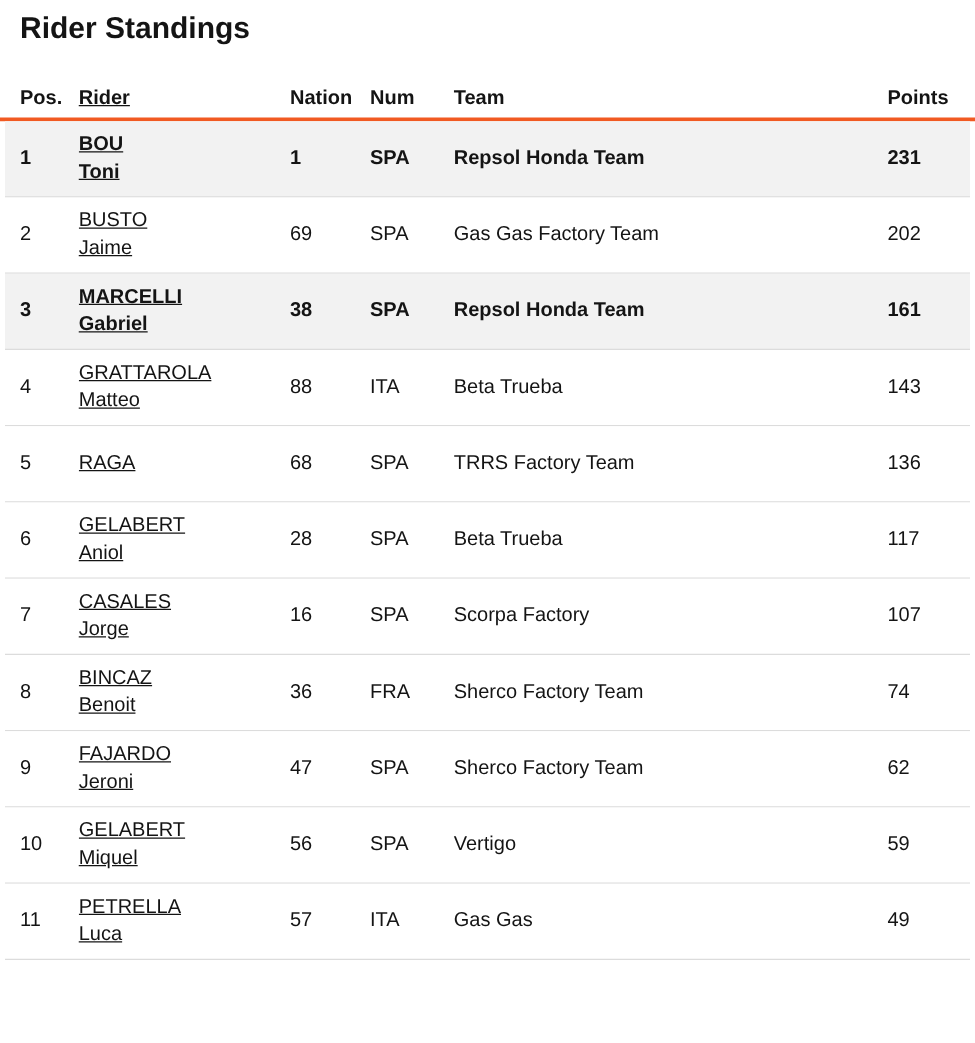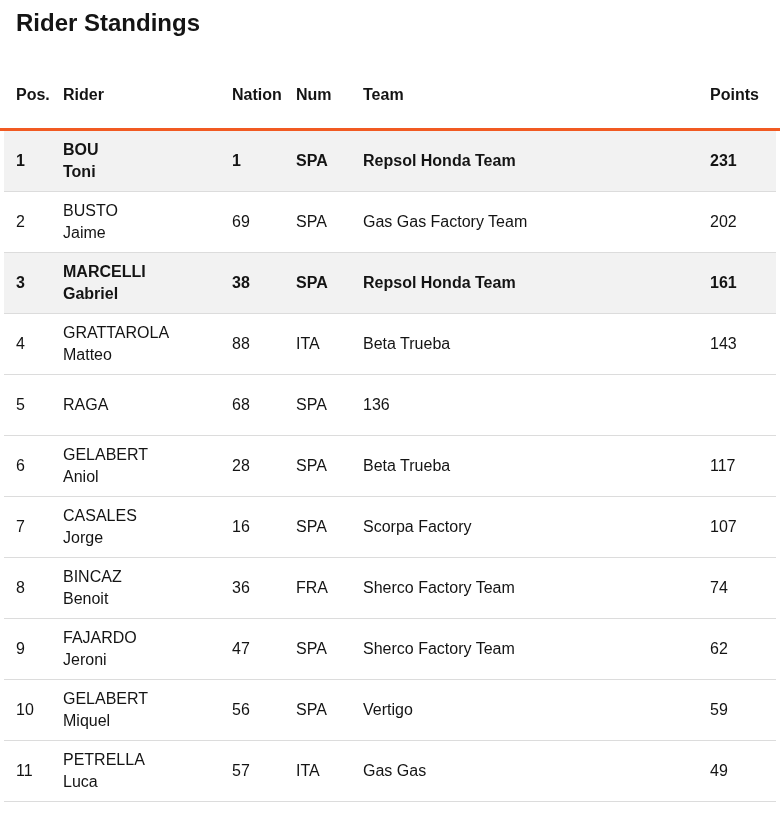--- a/index.html
+++ b/index.html
@@ -6,46 +6,46 @@
   html, body { background: #ffffff; }
   body {
     width: 780px; height: 834px; overflow: hidden;
     font-family: "Liberation Sans", sans-serif;
     color: var(--text, #141414);
     -webkit-font-smoothing: antialiased;
   }
   .page { width: 780px; height: 834px; }
   .page-title {
     font-size: 24px; font-weight: bold; line-height: 28px;
-    margin: 9px 16px 16px 16px; color: var(--text, #141414);
+    margin: 9px 16px 0 16px; color: var(--text, #141414);
   }
   .header-wrap { border-bottom: 3px solid var(--accent, #F15A22); }
   .row {
     display: grid;
     grid-template-columns: 47px 169px 64px 67px 347px 1fr;
     align-items: center;
   }
   .header-row { margin: 0 4px; }
   .header-row .cell {
-    padding-top: 33px; padding-bottom: 24px;
+    padding-top: 33px; padding-bottom: 6px;
     font-size: 16px; font-weight: bold; line-height: 18px;
     white-space: nowrap;
   }
   .cell { padding-left: 12px; font-size: 16px; }
   .tbody { margin: 0 4px; }
   .body-row {
     height: 61px;
     border-bottom: 1px solid var(--separator, #DCDCDC);
     background: #ffffff;
   }
   .body-row.highlighted {
     background: var(--highlight-bg, #F2F2F2);
     font-weight: bold;
   }
-  .col-rider { display: flex; flex-direction: column; justify-content: center; line-height: 22px; }
+  .col-rider { display: flex; flex-direction: column; justify-content: center; line-height: 22px; text-decoration: underline; }
   .col-team, .col-rider .surname { white-space: nowrap; overflow: hidden; }
 </style>
 </head>
 <body>
 
 <div class="page">
   <h1 class="page-title">Rider Standings</h1>
 
   <div class="header-wrap">
     <div class="row header-row">
@@ -107,20 +107,21 @@
     <div class="cell col-points">143</div>
   </div>
 
   <div class="row body-row">
     <div class="cell col-pos">5</div>
     <div class="cell col-rider">
       <span class="surname">RAGA</span>
     </div>
     <div class="cell col-num">68</div>
     <div class="cell col-nation">SPA</div>
+    <div class="cell col-team">TRRS Factory Team</div>
     <div class="cell col-points">136</div>
   </div>
 
   <div class="row body-row">
     <div class="cell col-pos">6</div>
     <div class="cell col-rider">
       <span class="surname">GELABERT</span>
       <span class="firstname">Aniol</span>
     </div>
     <div class="cell col-num">28</div>

